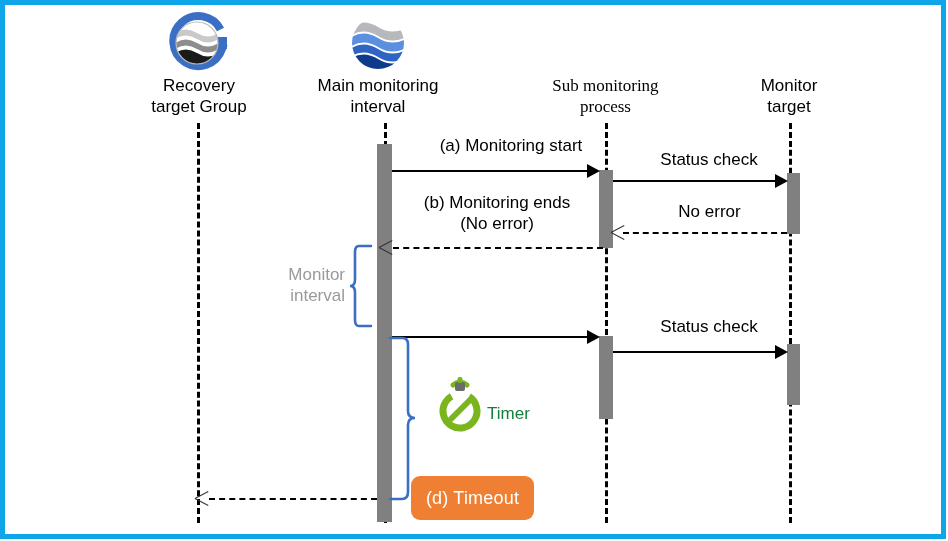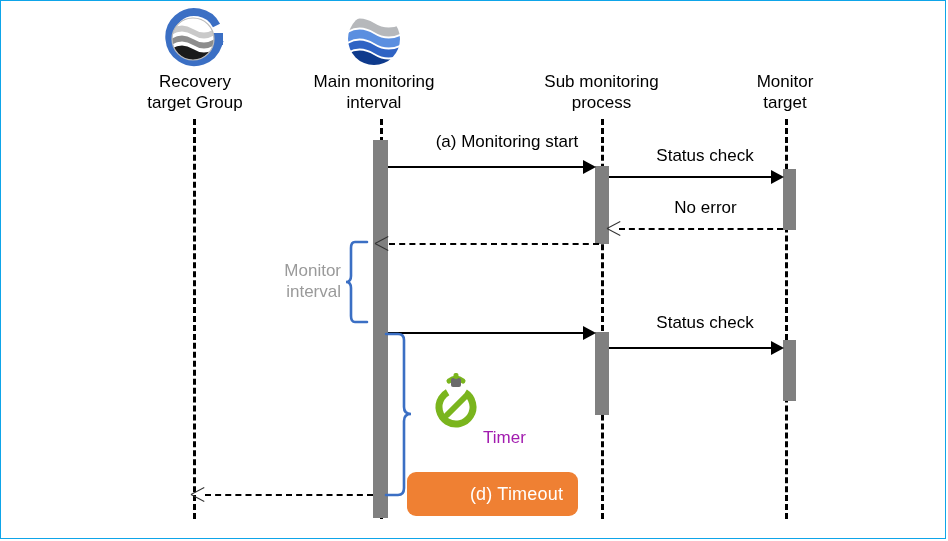--- a/index.html
+++ b/index.html
@@ -5,21 +5,21 @@
   html,body{margin:0;padding:0;background:#ffffff;}
   body{
     width:948px;height:541px;
     font-family:"Liberation Sans", sans-serif;
     color:#000;
     overflow:hidden;
   }
   #frame{
     position:relative;
     width:946px;height:539px;
-    border:1px solid #0ea5e9;
+    border:5px solid #0ea5e9;
     background:#ffffff;
     box-sizing:border-box;
   }
 
   
   .actor-label{
     position:absolute;
     text-align:center;
     font-size:17px;
     line-height:21px;
@@ -92,22 +92,21 @@
     line-height:21px;
     text-align:right;
     color:#9a9a9a;
     white-space:pre-line;
   }
 
   
   .timer-label{
     position:absolute;
     font-size:17px;
-    color:#a21caf;
-    margin-top:28px;
+    color:#15803d;
   }
 
   
   .timeout-badge{
     position:absolute;
     background:#ef8033;
     color:#ffffff;
     font-size:18px;
     border-radius:9px;
     display:flex;
@@ -152,21 +151,21 @@
       <path d="M2,29 q15,-12 31,-2 q16,10 33,-2 l0,9 q-17,12 -33,2 q-16,-10 -31,2 z" fill="#5b8fe0"></path>
       <path d="M2,40 q15,-12 31,-2 q16,10 33,-2 l0,8 q-17,12 -33,2 q-16,-10 -31,2 z" fill="#2f63c4"></path>
       <path d="M2,50 q15,-12 31,-2 q16,10 33,-2 l0,20 l-66,0 z" fill="#0e3a8c"></path>
     </g>
   </svg>
 
   <div class="actor-label" style="left:114px;top:70px;width:160px;">Recovery
 target Group</div>
   <div class="actor-label" style="left:288px;top:70px;width:170px;">Main monitoring
 interval</div>
-  <div class="actor-label" style="left:518px;top:70px;width:165px;">Sub monitoring
+  <div class="actor-label" style="left:518px;top:70px;width:165px;font-family:Liberation Serif, serif;">Sub monitoring
 process</div>
   <div class="actor-label" style="left:720px;top:70px;width:128px;">Monitor
 target</div>
 
   <div class="lifeline" style="left:192px;top:118px;height:400px;"></div>
   <div class="lifeline" style="left:379px;top:118px;height:400px;"></div>
   <div class="lifeline" style="left:600px;top:118px;height:400px;"></div>
   <div class="lifeline" style="left:784px;top:118px;height:400px;"></div>
 
   <div class="activation" style="left:372px;top:139px;width:15px;height:378px;"></div>
@@ -182,20 +181,22 @@
   <div class="arrow-right" style="left:582px;top:159px;"></div>
 
   <div class="msg-label" style="left:618px;top:144px;width:172px;">Status check</div>
   <div class="msg-line" style="left:608px;top:175px;width:166px;"></div>
   <div class="arrow-right" style="left:770px;top:169px;"></div>
 
   <div class="msg-label" style="left:622px;top:196px;width:165px;text-align:center;">No error</div>
   <div class="msg-line dashed" style="left:618px;top:227px;width:164px;"></div>
   <div class="arrow-open-left" style="left:606px;top:220px;"></div>
 
+  <div class="msg-label" style="left:386px;top:187px;width:212px;">(b) Monitoring ends
+(No error)</div>
   <div class="msg-line dashed" style="left:388px;top:242px;width:210px;"></div>
   <div class="arrow-open-left" style="left:374px;top:235px;"></div>
 
   <svg class="brace" style="left:344px;top:238px;" width="26" height="86" viewBox="0 0 26 86">
     <path d="M22,3 L10,3 Q6,3 6,9 L6,37 Q6,43 1,43 Q6,43 6,49 L6,77 Q6,83 10,83 L22,83" fill="none" stroke="#3b6fc4" stroke-width="2.6" stroke-linecap="round"></path>
   </svg>
   <div class="interval-label" style="left:212px;top:259px;width:128px;">Monitor
 interval</div>
 
   <div class="msg-line" style="left:387px;top:331px;width:198px;"></div>
@@ -217,15 +218,15 @@
 
     <circle cx="31" cy="38" r="17" fill="none" stroke="#7ab51d" stroke-width="7" stroke-dasharray="88 22" transform="rotate(-58 31 38)"></circle>
 
     <path d="M22,46 L40,28" stroke="#7ab51d" stroke-width="6" stroke-linecap="round"></path>
   </svg>
   <div class="timer-label" style="left:482px;top:399px;">Timer</div>
 
   <div class="msg-line dashed" style="left:204px;top:493px;width:168px;"></div>
   <div class="arrow-open-left" style="left:190px;top:486px;"></div>
 
-  <div class="timeout-badge" style="left:406px;top:471px;width:123px;height:44px;padding-left:48px;">(d) Timeout</div>
+  <div class="timeout-badge" style="left:406px;top:471px;width:123px;height:44px;">(d) Timeout</div>
 
 </div>
 
 </body></html>

